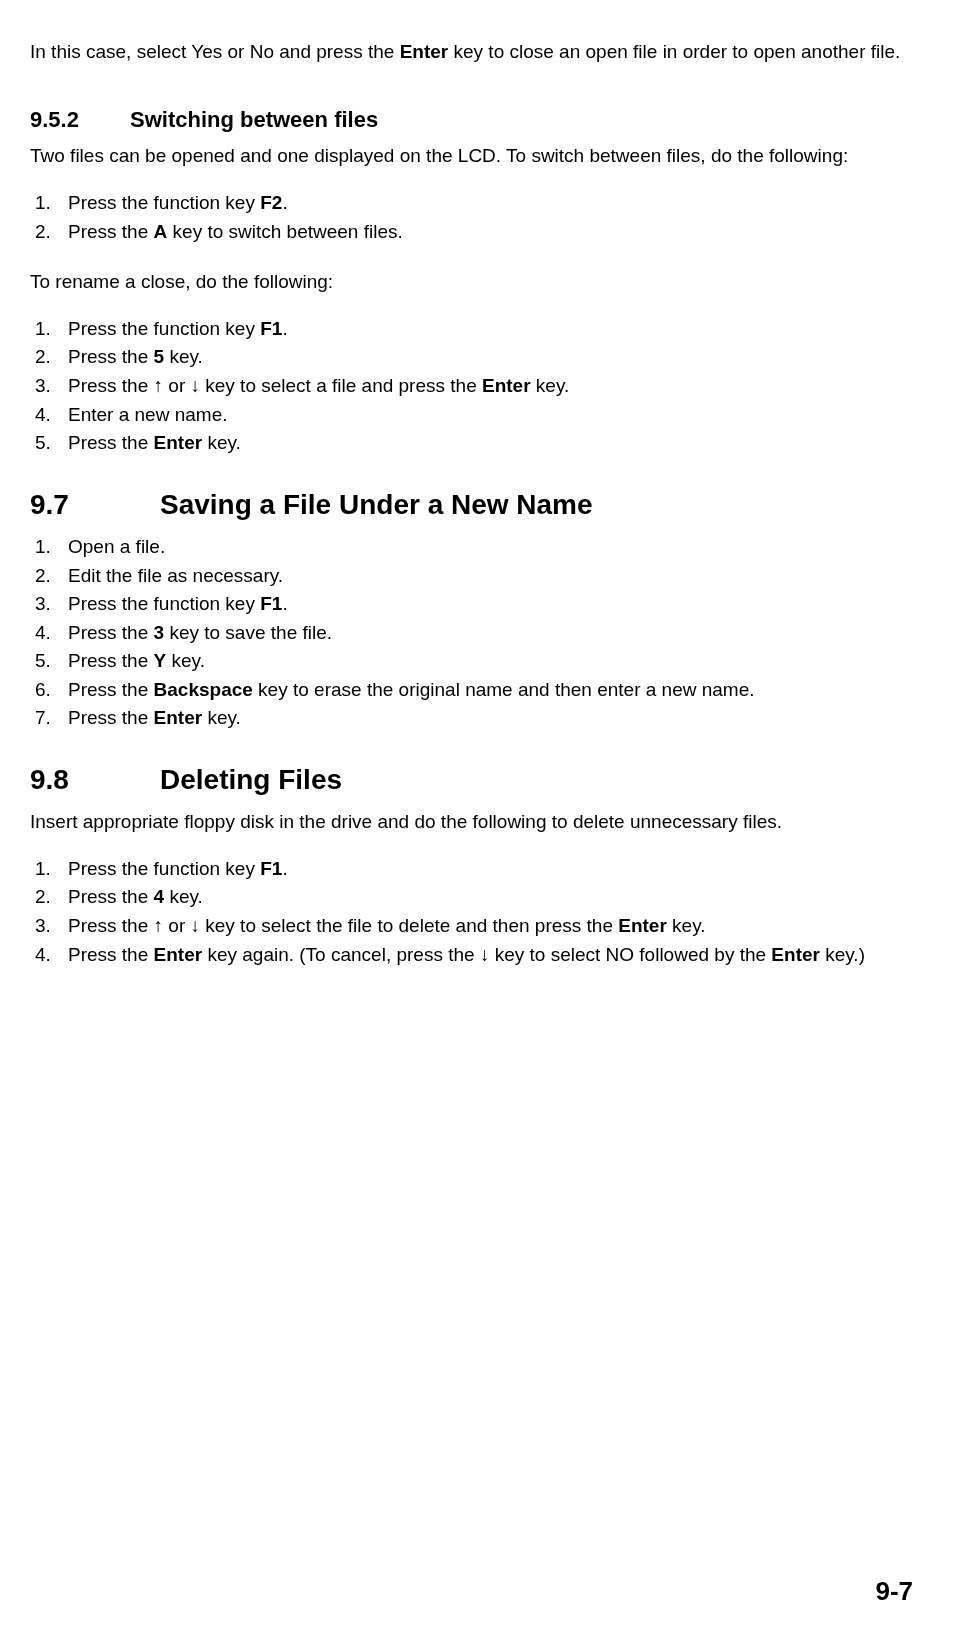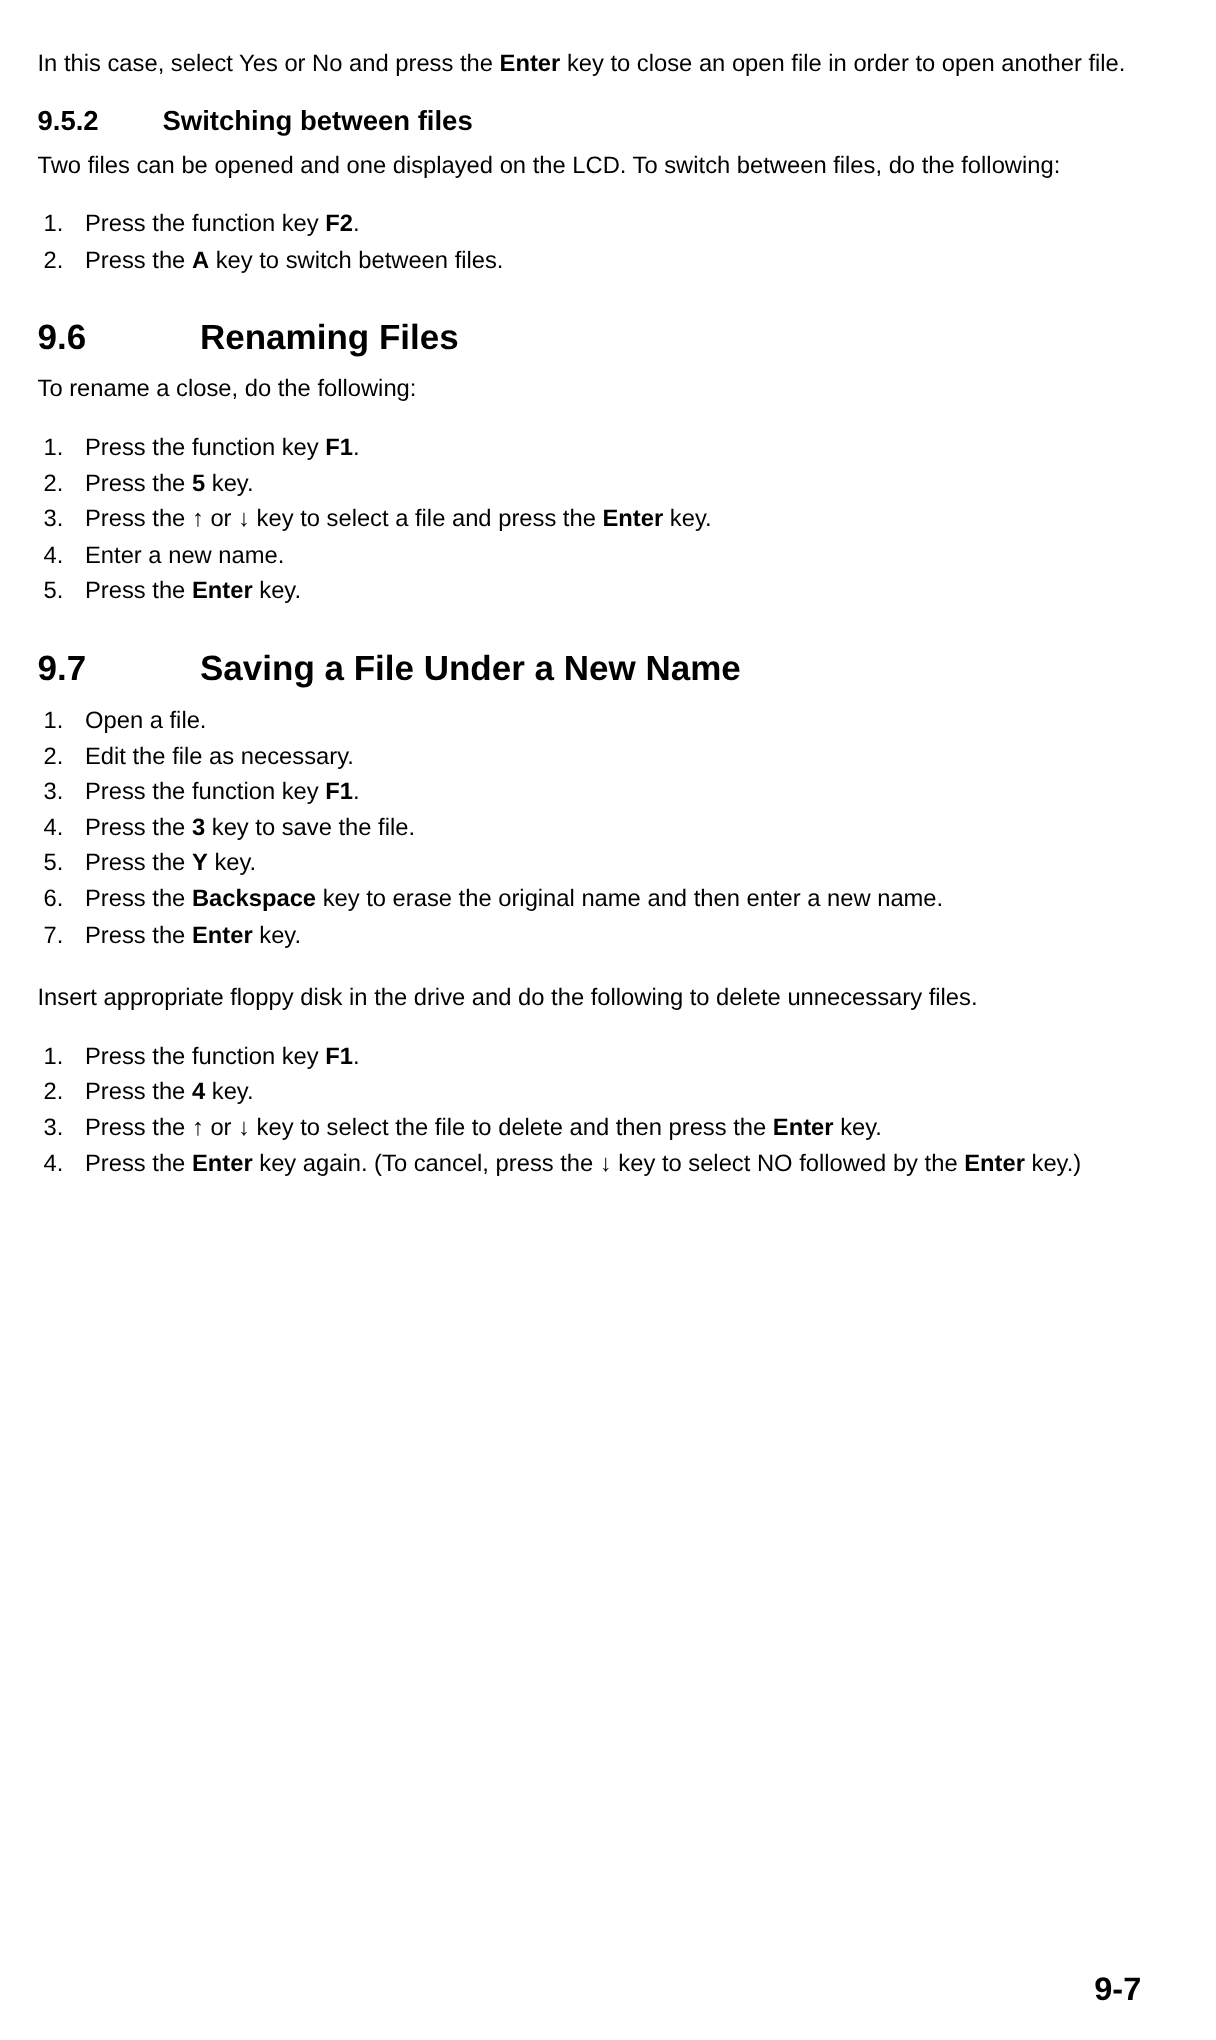--- a/index.html
+++ b/index.html
@@ -14,21 +14,21 @@
       background: #fff;
     }
     .running-header {
       text-align: right;
       font-size: 17px;
       letter-spacing: 3px;
       margin-bottom: 24px;
       margin-top: 0;
     }
     .intro-para {
-      margin-bottom: 16px;
+      margin-bottom: 39px;
     }
     h2.subsection {
       font-size: 22px;
       font-weight: bold;
       margin-top: 0;
       margin-bottom: 8px;
     }
     h2.subsection .num {
       display: inline-block;
       width: 100px;
@@ -85,23 +85,20 @@
 <p class="para">Two files can be opened and one displayed on the LCD. To switch between files, do the following:</p>
 <ol class="steps">
   <li>
     <span>Press the function key </span><span class="bold">F2</span><span>.</span>
   </li>
   <li>
     <span>Press the </span><span class="bold">A</span><span> key to switch between files.</span>
   </li>
 </ol>
 
-<h1 class="section">
-  <span class="num">9.6</span><span>Renaming Files</span>
-</h1>
 <p class="para">To rename a close, do the following:</p>
 <ol class="steps">
   <li>
     <span>Press the function key </span><span class="bold">F1</span><span>.</span>
   </li>
   <li>
     <span>Press the </span><span class="bold">5</span><span> key.</span>
   </li>
   <li>
     <span>Press the ↑ or ↓ key to select a file and press the </span><span class="bold">Enter</span><span> key.</span>
@@ -128,20 +125,23 @@
     <span>Press the </span><span class="bold">Y</span><span> key.</span>
   </li>
   <li>
     <span>Press the </span><span class="bold">Backspace</span><span> key to erase the original name and then enter a new name.</span>
   </li>
   <li>
     <span>Press the </span><span class="bold">Enter</span><span> key.</span>
   </li>
 </ol>
 
+<h1 class="section">
+  <span class="num">9.8</span><span>Deleting Files</span>
+</h1>
 <p class="para">Insert appropriate floppy disk in the drive and do the following to delete unnecessary files.</p>
 <ol class="steps">
   <li>
     <span>Press the function key </span><span class="bold">F1</span><span>.</span>
   </li>
   <li>
     <span>Press the </span><span class="bold">4</span><span> key.</span>
   </li>
   <li>
     <span>Press the ↑ or ↓ key to select the file to delete and then press the </span><span class="bold">Enter</span><span> key.</span>

